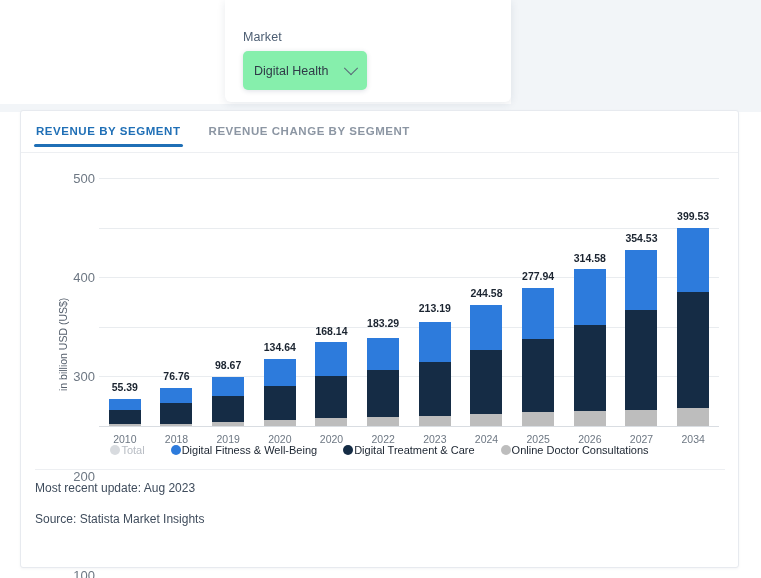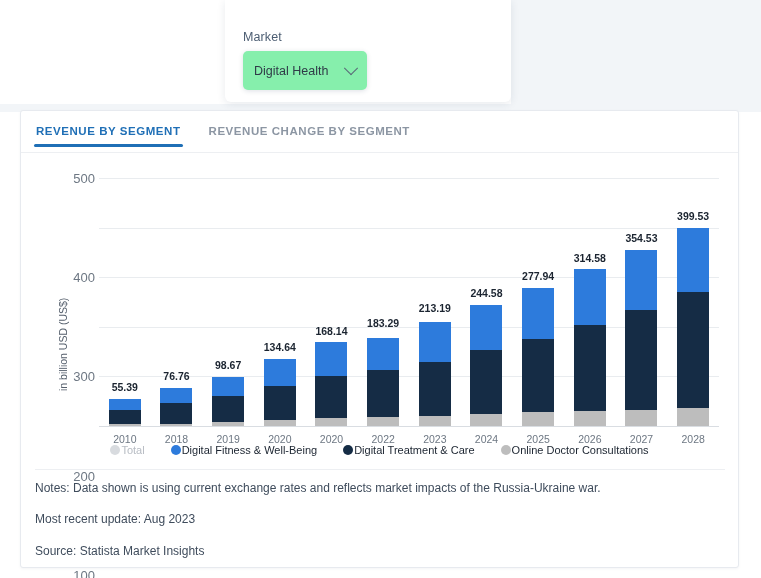--- a/index.html
+++ b/index.html
@@ -295,21 +295,21 @@
             <div class="barlabel" style="bottom: 175.847px;">354.53</div>
             <div class="xtick">2027</div>
           </div>
           <div class="bargroup" style="left: 568.333px; width: 51.6667px;">
             <div class="bar">
               <div class="seg blue" style="height: 64.48px; background: rgb(45, 123, 220);"></div>
               <div class="seg navy" style="height: 115.568px; background: rgb(21, 44, 69);"></div>
               <div class="seg gray" style="height: 18.352px; background: rgb(189, 189, 189);"></div>
             </div>
             <div class="barlabel" style="bottom: 198.167px;">399.53</div>
-            <div class="xtick">2028</div>
+            <div class="xtick">2034</div>
           </div>
         </div>
     </div>
   </div>
 
   <div class="legend" id="legend">
       <div class="legend-item muted">
         <span class="legend-dot" style="background: rgb(216, 219, 223);"></span>
         <span class="legend-text">Total</span>
       </div>
@@ -322,18 +322,17 @@
         <span class="legend-text">Digital Treatment &amp; Care</span>
       </div>
       <div class="legend-item">
         <span class="legend-dot" style="background: rgb(189, 189, 189);"></span>
         <span class="legend-text">Online Doctor Consultations</span>
       </div>
     </div>
   <div class="legend-rule"></div>
 
   <div class="notes">
-    <div class="note">Notes: Data shown is using current exchange rates and reflects market impacts of the Russia-Ukraine war.</div>
     <div class="note">Most recent update: Aug 2023</div>
     <div class="note">Source: Statista Market Insights</div>
   </div>
 
 </div>
 
 </body></html>

